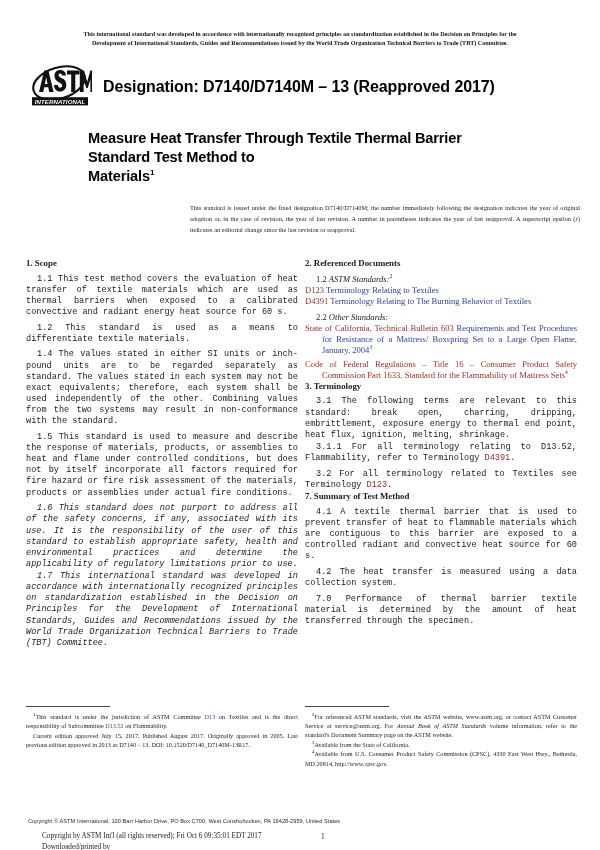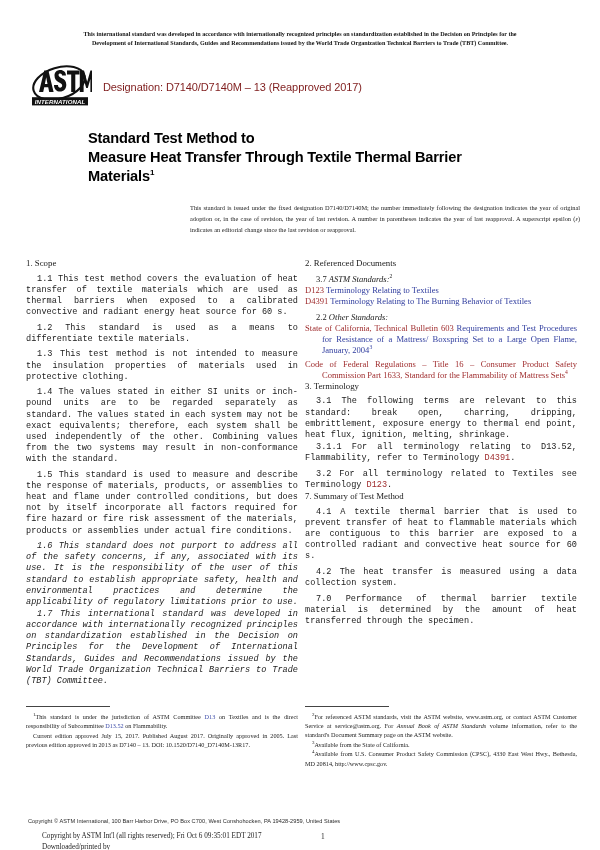--- a/index.html
+++ b/index.html
@@ -44,25 +44,25 @@
   }
   .astm-logo {
     width: 62px;
     height: 46px;
     position: relative;
     flex: 0 0 62px;
   }
   .astm-logo svg { display: block; }
   .designation-text {
     font-family: "Liberation Sans", sans-serif;
-    font-weight: normal;
-    font-size: 11px;
+    font-weight: bold;
+    font-size: 16px;
     letter-spacing: -0.1px;
     margin-left: 11px;
-    color: #7f1d1d;
+    color: #000000;
     white-space: nowrap;
   }
 
   
   .title-block {
     margin: 19px 0 0 88px;
     width: 410px;
   }
   .doc-title {
     font-family: "Liberation Sans", sans-serif;
@@ -103,21 +103,21 @@
     line-height: 1.305;
     text-align: justify;
     text-justify: inter-word;
     hyphens: manual;
   }
   .col-left { margin-left: 26px; }
   .col-right { margin-left: 7px; }
 
   h2.sec {
     font-size: 8.8px;
-    font-weight: normal;
+    font-weight: bold;
     margin: 0 0 5px 0;
     line-height: 1.2;
     text-align: left;
   }
   .sec-gap { margin-top: 11px; }
 
   p.para {
     margin: 0 0 0 0;
     text-indent: 11px;
     font-family: Liberation Mono, monospace;
@@ -243,49 +243,48 @@
 
         <rect x="2" y="33.2" width="56" height="8.2" fill="#111"></rect>
         <text x="30" y="39.6" font-family="Liberation Sans, sans-serif" font-size="6.1" font-weight="bold" font-style="italic" fill="#ffffff" text-anchor="middle" letter-spacing="0.1">INTERNATIONAL</text>
       </svg>
     </div>
     <div class="designation-text">Designation: D7140/D7140M – 13 (Reapproved 2017)</div>
   </div>
 
   <div class="title-block">
     <div class="doc-title">
+      <div>Measure Heat Transfer Through Textile Thermal Barrier</div>
       <div>Standard Test Method to</div>
-      <div>Measure Heat Transfer Through Textile Thermal Barrier</div>
       <div><span>Materials</span><sup>1</sup></div>
     </div>
   </div>
 
   <div class="issue-note">
     <span>This standard is issued under the fixed designation D7140/D7140M; the number immediately following the designation indicates the year of original adoption or, in the case of revision, the year of last revision. A number in parentheses indicates the year of last reapproval. A superscript epsilon (</span><i>ε</i><span>) indicates an editorial change since the last revision or reapproval.</span>
   </div>
 
   <div class="columns">
 
     <div class="col col-left">
       <h2 class="sec">1. Scope</h2>
 
       <p class="para">1.1 This test method covers the evaluation of heat transfer of textile materials which are used as thermal barriers when exposed to a calibrated convective and radiant energy heat source for 60 s.</p>
       <p class="para">1.2 This standard is used as a means to differentiate textile materials.</p>
-      <p class="para">1.3 This test method is not intended to measure the insulation properties of materials used in protective clothing.</p>
       <p class="para">1.4 The values stated in either SI units or inch-pound units are to be regarded separately as standard. The values stated in each system may not be exact equivalents; therefore, each system shall be used independently of the other. Combining values from the two systems may result in non-conformance with the standard.</p>
       <p class="para">1.5 This standard is used to measure and describe the response of materials, products, or assemblies to heat and flame under controlled conditions, but does not by itself incorporate all factors required for fire hazard or fire risk assessment of the materials, products or assemblies under actual fire conditions.</p>
       <p class="para italic">1.6 This standard does not purport to address all of the safety concerns, if any, associated with its use. It is the responsibility of the user of this standard to establish appropriate safety, health and environmental practices and determine the applicability of regulatory limitations prior to use.</p>
       <p class="para italic" style="margin-top:1px">1.7 This international standard was developed in accordance with internationally recognized principles on standardization established in the Decision on Principles for the Development of International Standards, Guides and Recommendations issued by the World Trade Organization Technical Barriers to Trade (TBT) Committee.</p>
     </div>
 
     <div class="col col-right">
       <h2 class="sec">2. Referenced Documents</h2>
 
       <p class="subhead">
-        <span>3.7</span>
+        <span>1.2</span>
         <i>ASTM Standards:</i><sup>2</sup>
       </p>
 
       <p class="ref hang2">
         <span class="ref-id">D123</span>
         <span class="ref-title">Terminology Relating to Textiles</span>
       </p>
       <p class="ref">
         <span class="ref-id">D4391</span>
         <span class="ref-title">Terminology Relating to The Burning Behavior of Textiles</span>

